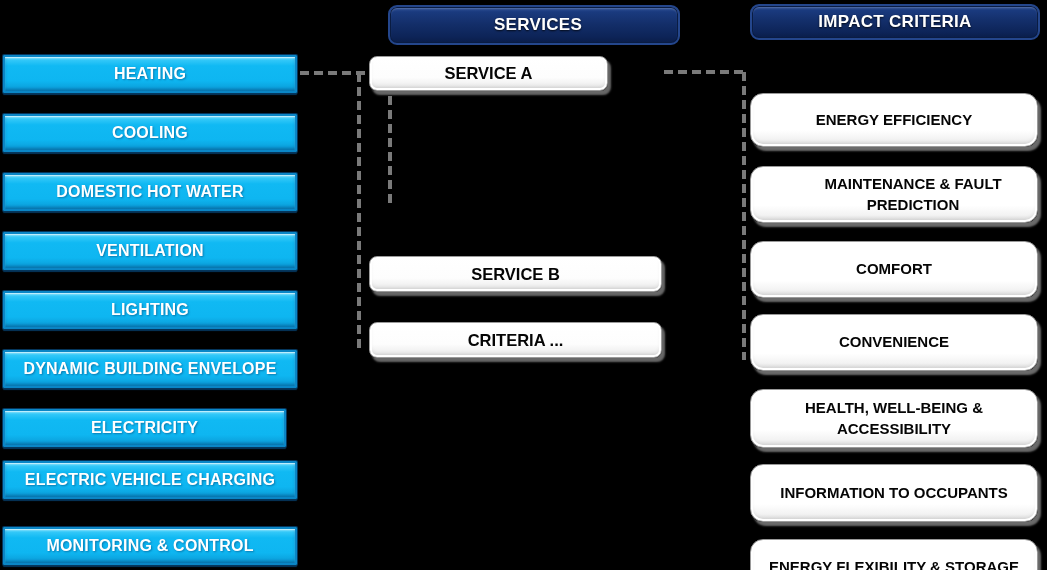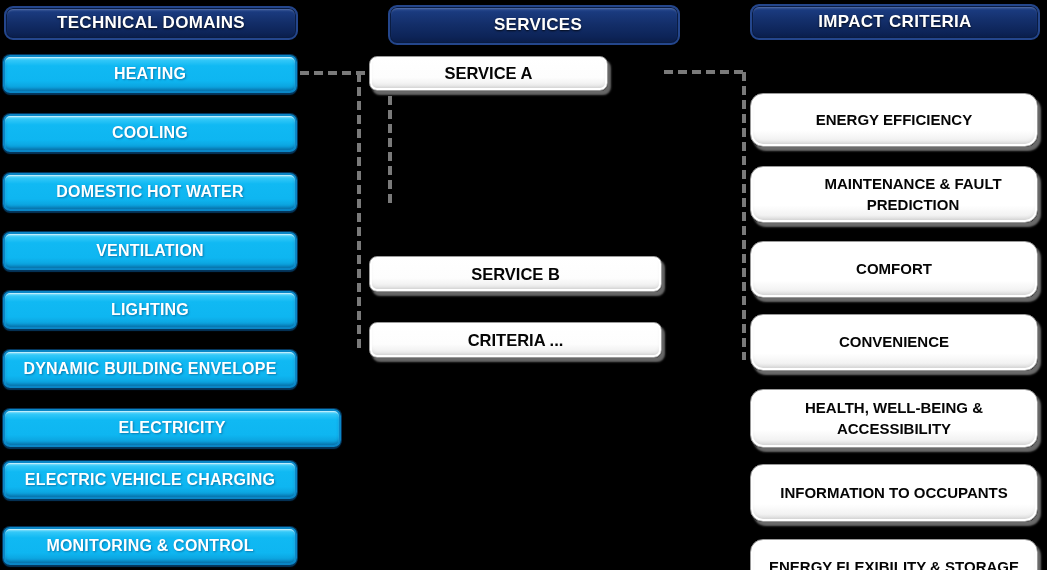--- a/index.html
+++ b/index.html
@@ -32,21 +32,21 @@
     letter-spacing: 0.3px;
     background: linear-gradient(180deg, #2c4e96 0%, #1a3a7e 14%, #132e69 48%, #0d2458 82%, #0a1d49 100%);
     border: 2px solid #24468c;
     box-shadow: inset 0 0 0 1px #0a1c42,
                 inset 0 2px 2px rgba(255,255,255,0.22),
                 0 2px 4px rgba(0,0,0,0.8);
     text-shadow: 0 1px 2px rgba(0,0,0,0.8);
   }
   
   .domain {
-    border-radius: 7px;
+    border-radius: 1px;
     color: #ffffff;
     font-size: 16px;
     letter-spacing: 0.2px;
     background: linear-gradient(180deg, #8fe3fc 0%, #33c8f8 9%, #10b9f3 26%, #0eb6f1 70%, #0ca5e0 88%, #0a8fcb 100%);
     border: 2px solid #0a86c6;
     box-shadow: 0 0 0 1px #05365c,
                 0 2px 1px #05365c,
                 inset 0 1px 1px rgba(255,255,255,0.55),
                 inset 0 -2px 3px rgba(0,45,95,0.30);
     text-shadow: 1px 1px 2px rgba(3,70,120,0.55);
@@ -86,29 +86,28 @@
   .connector.v {
     width: 4px;
     background: repeating-linear-gradient(to bottom, #7a7a7a 0 9px, transparent 9px 14px);
   }
 </style>
 </head>
 <body>
 
 <div class="stage">
 
-  <div class="box hdr" style="left:4px; top:6px; width:294px; height:34px;">TECHNICAL DOMAINS</div>
 
   <div class="box domain" style="left:3px; top:55px; width:294px; height:38px;">HEATING</div>
   <div class="box domain" style="left:3px; top:114px; width:294px; height:38px;">COOLING</div>
   <div class="box domain" style="left:3px; top:173px; width:294px; height:38px;">DOMESTIC HOT WATER</div>
   <div class="box domain" style="left:3px; top:232px; width:294px; height:38px;">VENTILATION</div>
   <div class="box domain" style="left:3px; top:291px; width:294px; height:38px;">LIGHTING</div>
   <div class="box domain" style="left:3px; top:350px; width:294px; height:38px;">DYNAMIC BUILDING ENVELOPE</div>
-  <div class="box domain" style="left:3px; top:409px; width:338px; height:38px;">ELECTRICITY</div>
+  <div class="box domain" style="left:3px; top:409px; width:283px; height:38px;">ELECTRICITY</div>
   <div class="box domain" style="left:3px; top:461px; width:294px; height:38px;">ELECTRIC VEHICLE CHARGING</div>
   <div class="box domain" style="left:3px; top:527px; width:294px; height:38px;">MONITORING &amp; CONTROL</div>
 
   <div class="box hdr" style="left:388px; top:5px; width:292px; height:40px;padding-left:8px;">SERVICES</div>
 
   <div class="box service" style="left:369px; top:56px; width:239px; height:35px;">SERVICE A</div>
   <div class="box service" style="left:369px; top:256px; width:293px; height:36px;">SERVICE B</div>
   <div class="box service" style="left:369px; top:322px; width:293px; height:36px;">CRITERIA ...</div>
 
   <div class="box hdr" style="left:750px; top:4px; width:290px; height:36px;">IMPACT CRITERIA</div>

